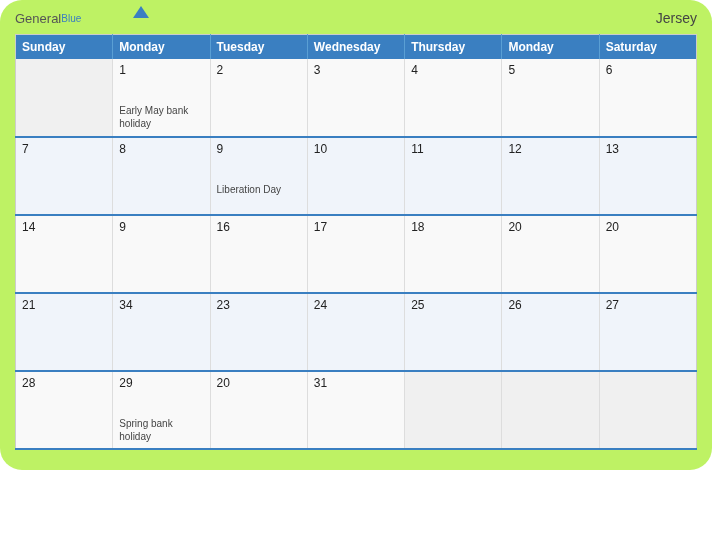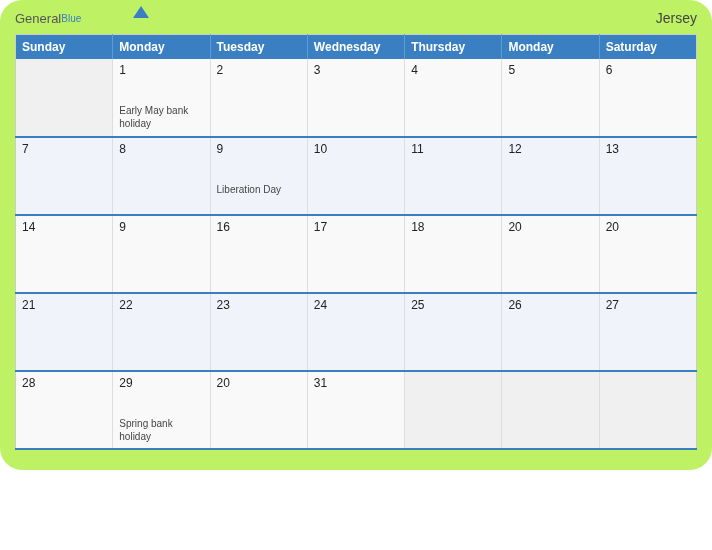--- a/index.html
+++ b/index.html
@@ -218,21 +218,21 @@
           </td>
           <td>
             <span class="day-num">20</span>
           </td>
         </tr>
         <tr>
           <td>
             <span class="day-num">21</span>
           </td>
           <td>
-            <span class="day-num">22</span>
+            <span class="day-num">34</span>
           </td>
           <td>
             <span class="day-num">23</span>
           </td>
           <td>
             <span class="day-num">24</span>
           </td>
           <td>
             <span class="day-num">25</span>
           </td>

